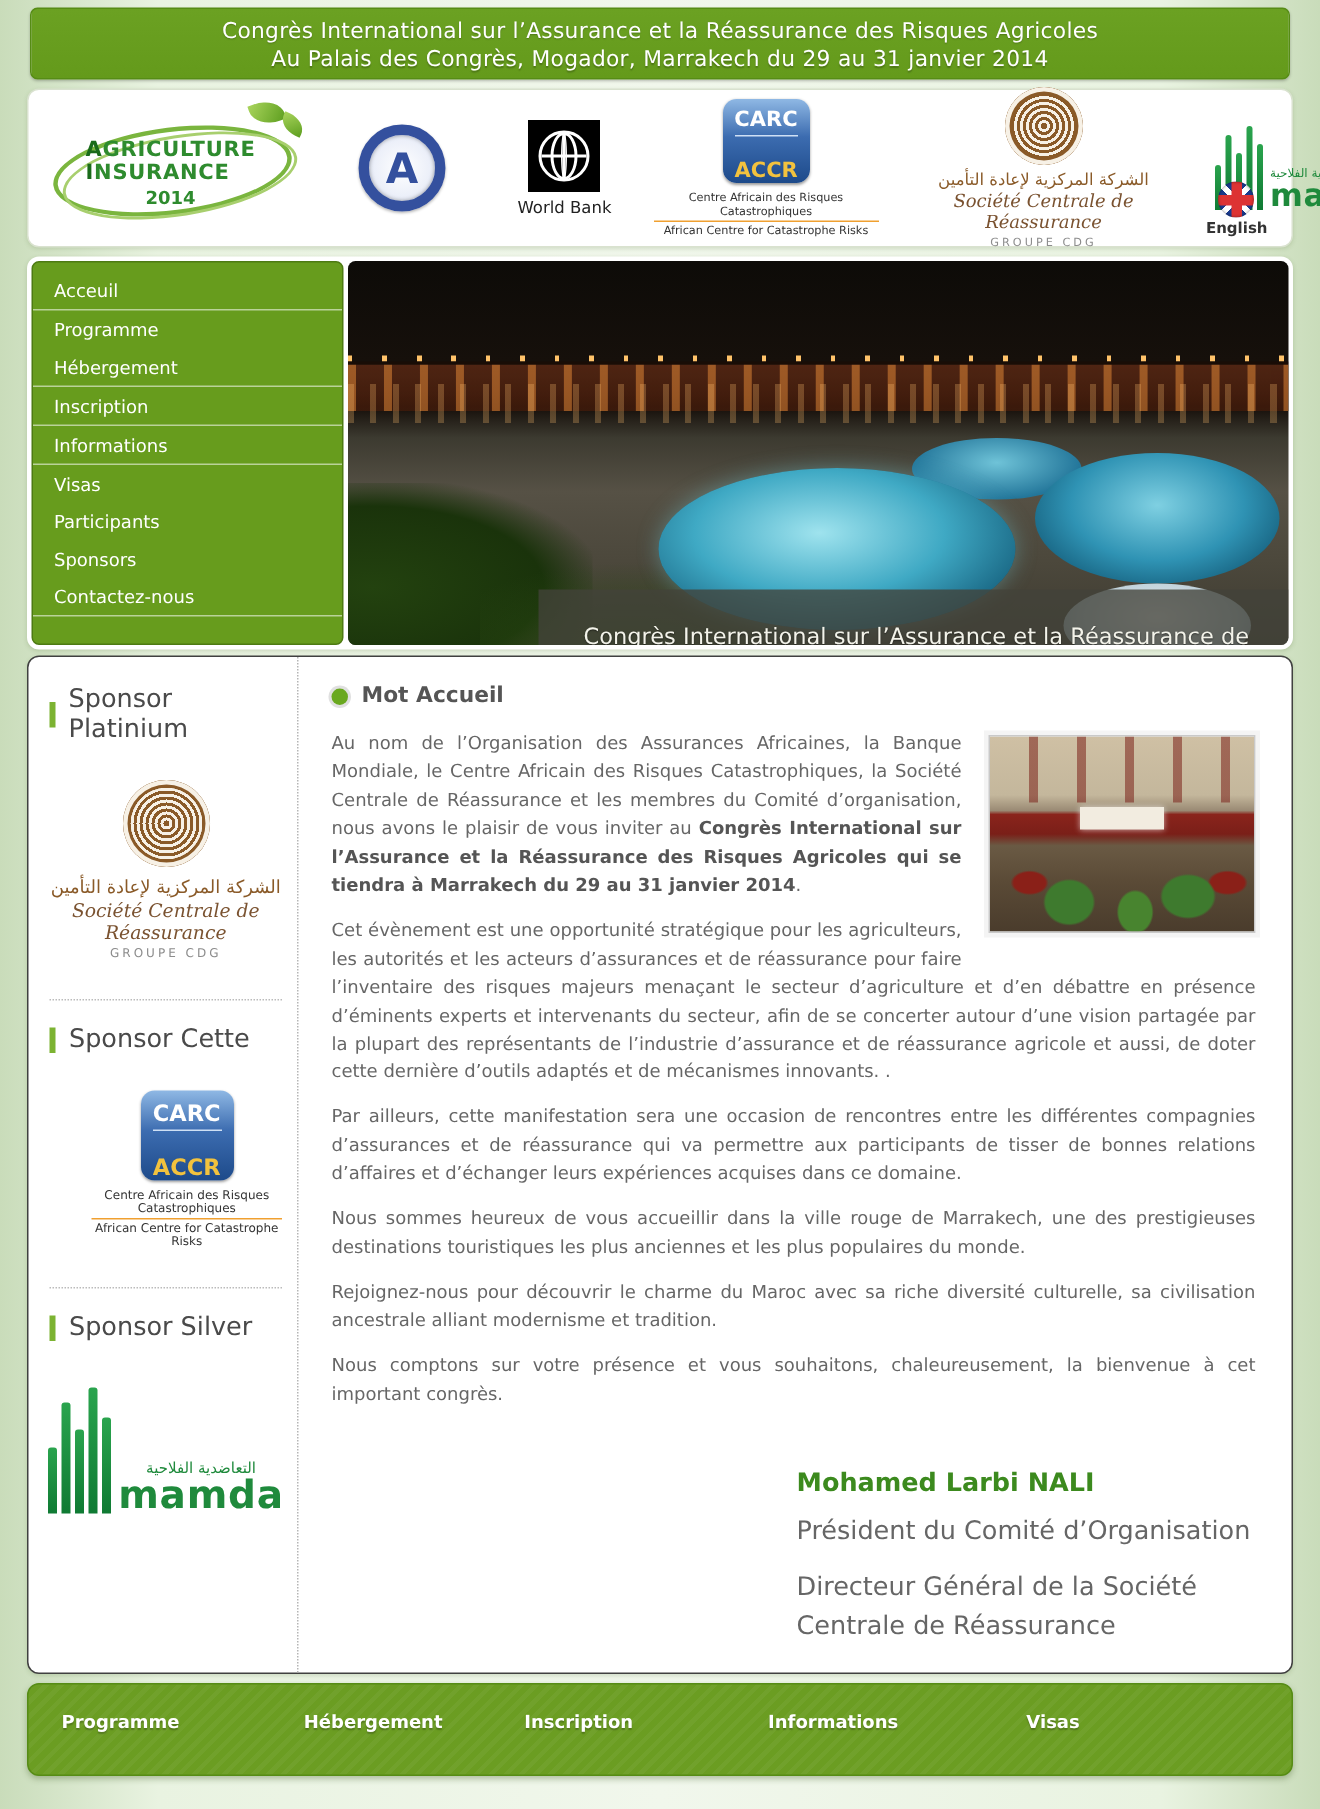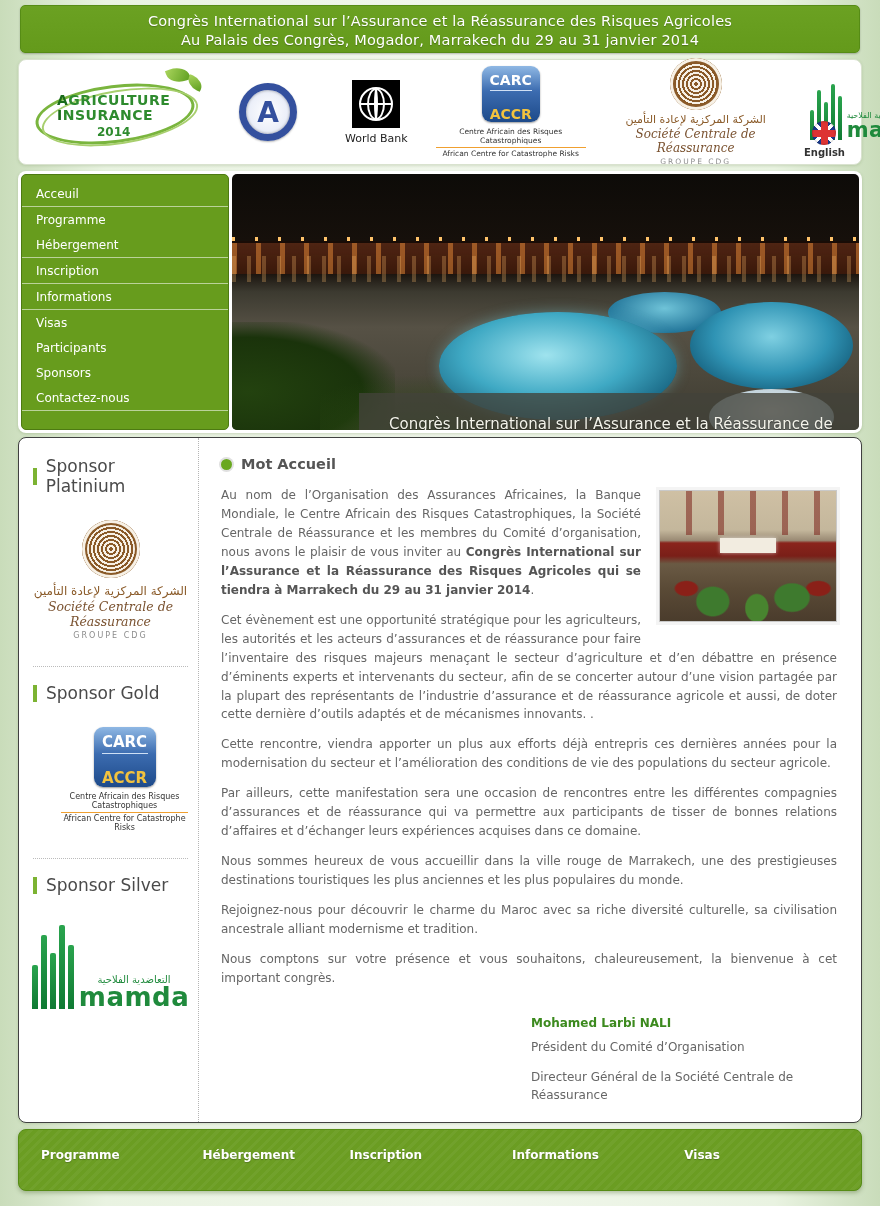--- a/index.html
+++ b/index.html
@@ -159,21 +159,21 @@
       radial-gradient(ellipse at 55% 90%, #48842f 0 8%, transparent 9%),
       radial-gradient(ellipse at 75% 82%, #3e7a2e 0 9%, transparent 10%),
       radial-gradient(ellipse at 15% 75%, #8a2018 0 5%, transparent 6%),
       radial-gradient(ellipse at 90% 75%, #8a2018 0 5%, transparent 6%),
       linear-gradient(180deg, #cfc0a4 0%, #c4b79c 30%, #9a8a74 38%, #8a241c 40%, #7a1f18 50%, #6a5a44 56%, #5a4a36 75%, #4a3c2c 100%);}
   .photo:before { content:""; position:absolute; left:34%; top:36%; width:32%; height:12%; background:#f2ece0; box-shadow:0 0 4px rgba(255,255,255,.6);}
   .photo:after { content:""; position:absolute; left:0; right:0; top:0; height:34%;
     background:repeating-linear-gradient(90deg, transparent 0 26px, rgba(122,32,24,.55) 26px 32px);}
   .para, .p1 { font-size:12px; color:#666; line-height:1.58; text-align:justify; margin-bottom:11px; }
   .p1 strong { color:#555; }
-  .signature { margin:26px 0 0 310px; font-size:12px; color:#666; line-height:1.5;}
+  .signature { margin:38px 0 0 310px; font-size:17px; color:#666; line-height:1.5;}
   .sig-name { color:#3c8a1e; font-weight:bold; margin-bottom:6px; }
   .sig-gap { height:12px; }
 
   
   .footer { margin:6px 18px 0; border-radius:8px; padding:18px 22px 12px;
     background:repeating-linear-gradient(135deg, rgba(255,255,255,.045) 0 3px, transparent 3px 7px), #6b9d22;
     border:1px solid #568c15; box-shadow:0 2px 4px rgba(60,90,30,.35); color:#fff;}
   .f-cols { display:flex; }
   .f-col { font-size:12px; }
   .f-col:nth-child(1){ width:167px; }
@@ -285,21 +285,21 @@
       </div>
       <div class="sp-logo-wrap scr-logo">
         <div class="scr-medallion"></div>
         <div class="scr-arabic">الشركة المركزية لإعادة التأمين</div>
         <div class="scr-script">Société Centrale de Réassurance</div>
         <div class="scr-group">GROUPE CDG</div>
       </div>
       <div class="sp-sep"></div>
       <div class="sp-head">
         <span class="sp-bar"></span>
-        <span class="sp-title">Sponsor Gold</span>
+        <span class="sp-title">Sponsor Cette</span>
       </div>
       <div class="sp-logo-wrap carc-logo" style="width:auto">
         <div class="carc-badge">
           <div>CARC</div>
           <div class="accr">ACCR</div>
         </div>
         <div class="carc-fr">Centre Africain des Risques Catastrophiques</div>
         <div class="carc-en">African Centre for Catastrophe Risks</div>
       </div>
       <div class="sp-sep"></div>
@@ -326,21 +326,20 @@
 
     <main class="main">
       <div class="main-title">
         <span class="bullet"></span>
         <span class="txt">Mot Accueil</span>
       </div>
       <div class="photo"></div>
       <p class="p1"><span>Au nom de l’Organisation des Assurances Africaines, la Banque Mondiale, le Centre Africain des Risques Catastrophiques, la Société Centrale de Réassurance et les membres du Comité d’organisation, nous avons le plaisir de vous inviter au </span><strong>Congrès International sur l’Assurance et la Réassurance des Risques Agricoles qui se tiendra à Marrakech du 29 au 31 janvier 2014</strong><span>.</span></p>
       <div id="paragraphs">
           <p class="para">Cet évènement est une opportunité stratégique pour les agriculteurs, les autorités et les acteurs d’assurances et de réassurance pour faire l’inventaire des risques majeurs menaçant le secteur d’agriculture et d’en débattre en présence d’éminents experts et intervenants du secteur, afin de se concerter autour d’une vision partagée par la plupart des représentants de l’industrie d’assurance et de réassurance agricole et aussi, de doter cette dernière d’outils adaptés et de mécanismes innovants. .</p>
-          <p class="para">Cette rencontre, viendra apporter un plus aux efforts déjà entrepris ces dernières années pour la modernisation du secteur et l’amélioration des conditions de vie des populations du secteur agricole.</p>
           <p class="para">Par ailleurs, cette manifestation sera une occasion de rencontres entre les différentes compagnies d’assurances et de réassurance qui va permettre aux participants de tisser de bonnes relations d’affaires et d’échanger leurs expériences acquises dans ce domaine.</p>
           <p class="para">Nous sommes heureux de vous accueillir dans la ville rouge de Marrakech, une des prestigieuses destinations touristiques les plus anciennes et les plus populaires du monde.</p>
           <p class="para">Rejoignez-nous pour découvrir le charme du Maroc avec sa riche diversité culturelle, sa civilisation ancestrale alliant modernisme et tradition.</p>
           <p class="para">Nous comptons sur votre présence et vous souhaitons, chaleureusement, la bienvenue à cet important congrès.</p>
         </div>
       <div class="signature">
         <div class="sig-name">Mohamed Larbi NALI</div>
         <div>Président du Comité d’Organisation</div>
         <div class="sig-gap"></div>
         <div>Directeur Général de la Société Centrale de Réassurance</div>

